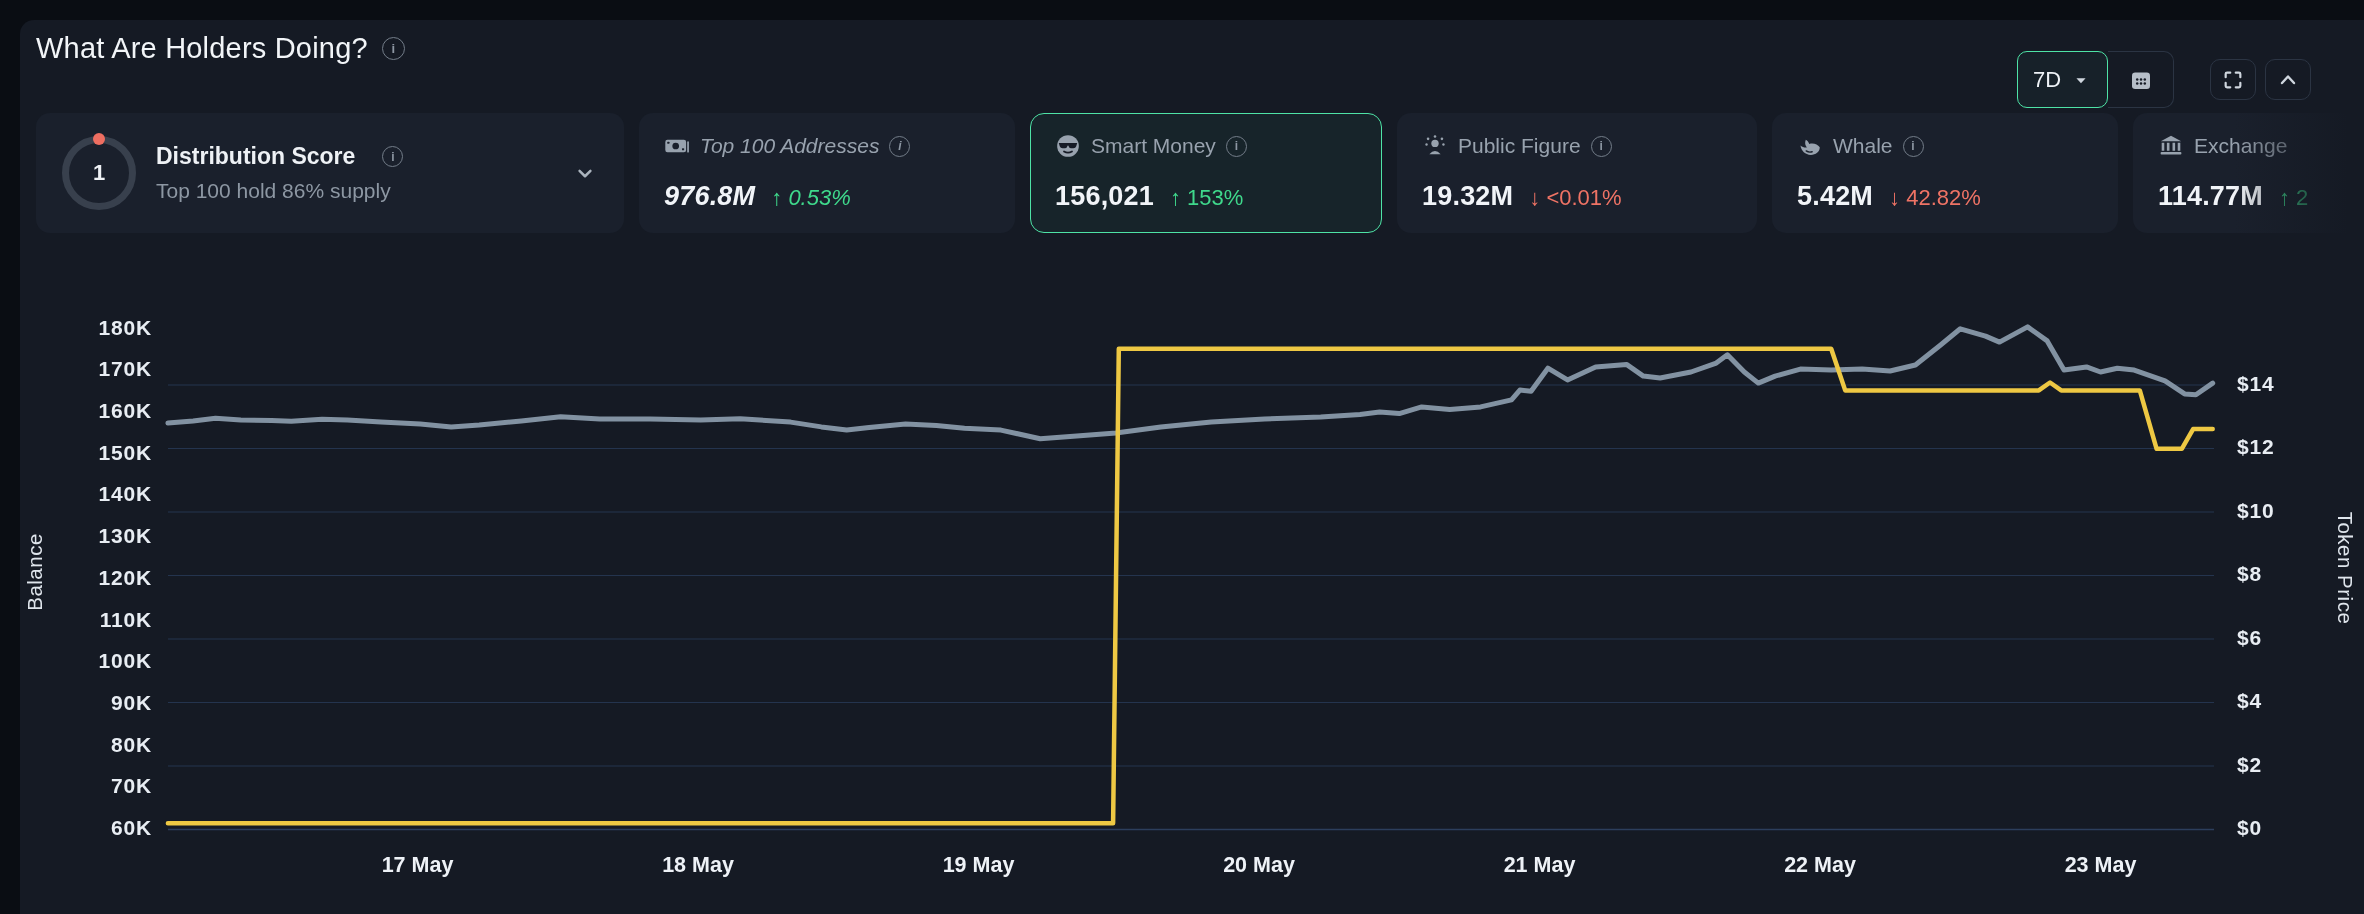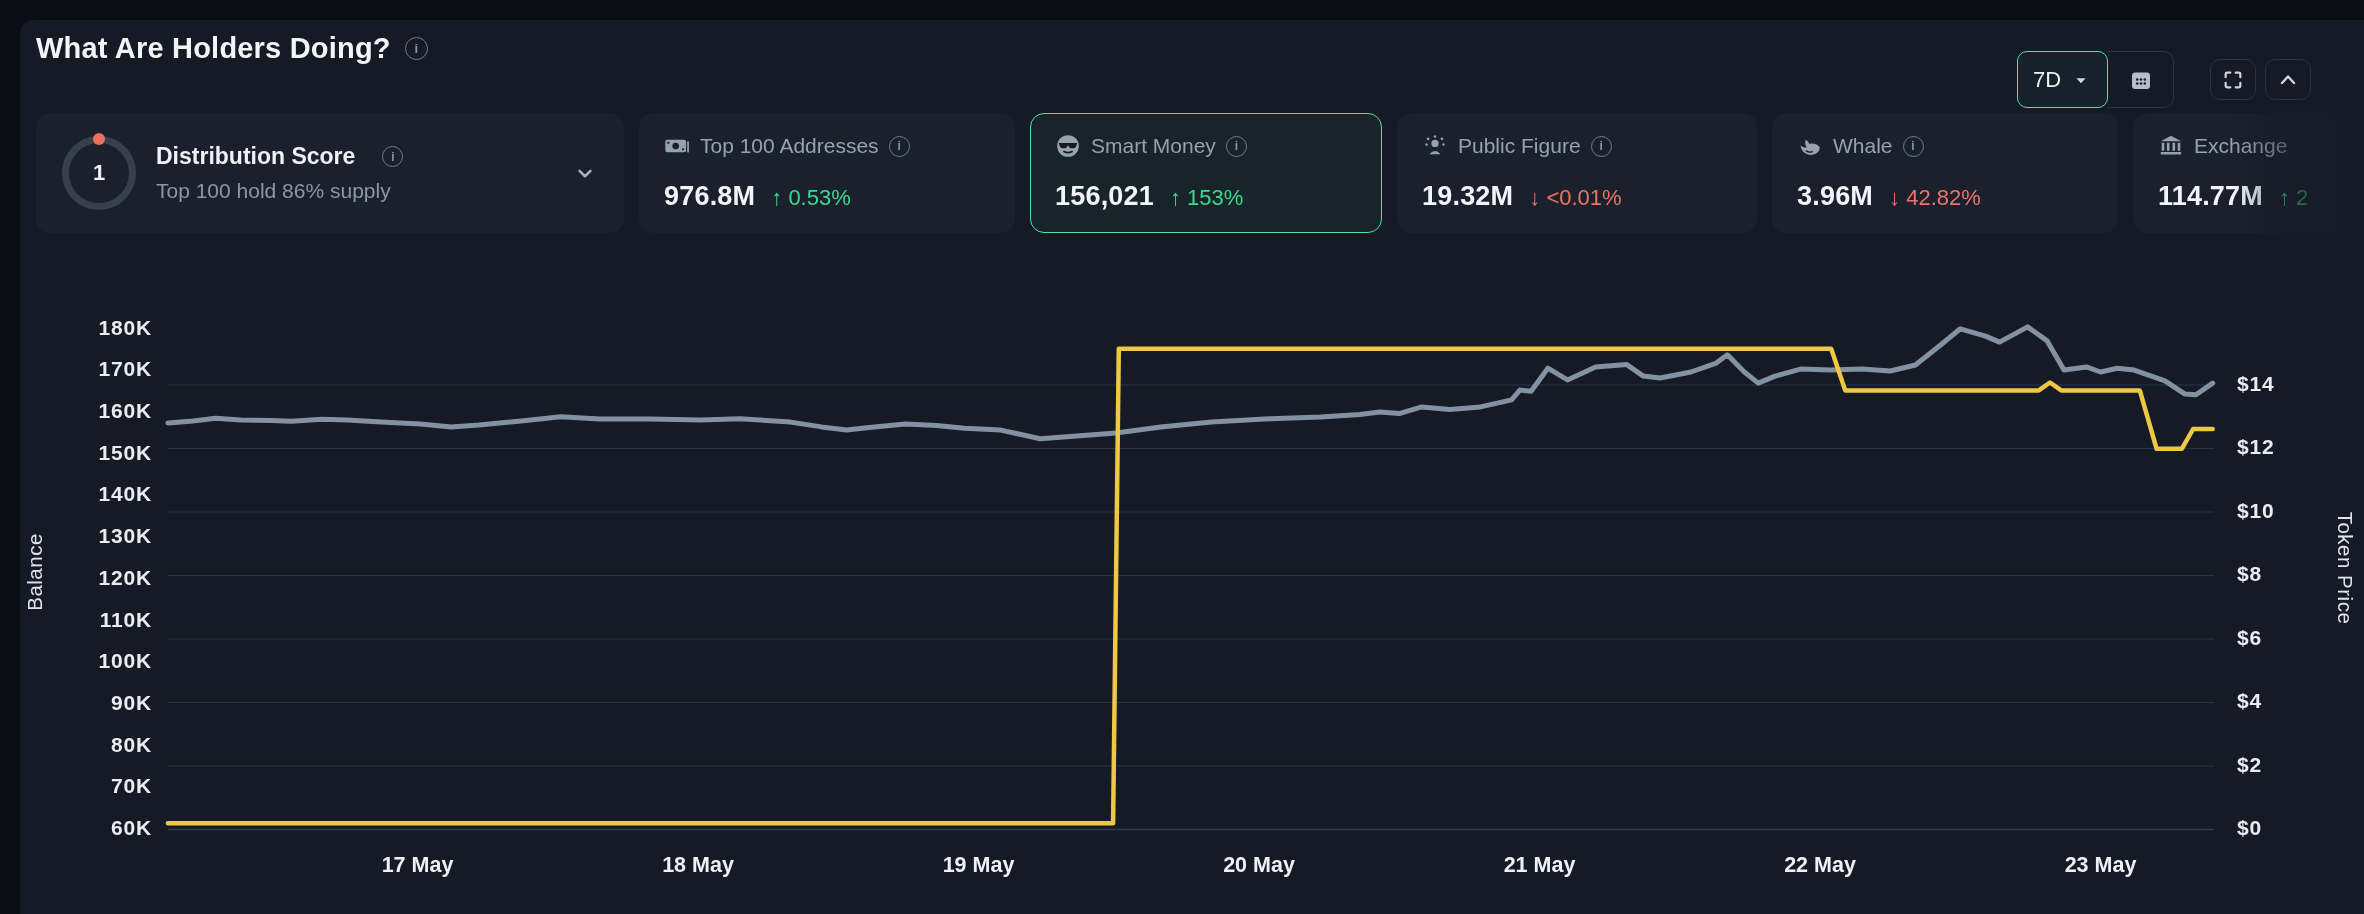--- a/index.html
+++ b/index.html
@@ -4,21 +4,21 @@
 <style>
   html,body{margin:0;padding:0;}
   body{
     width:2364px;height:914px;overflow:hidden;position:relative;
     background:#0a0d13;font-family:"Liberation Sans",sans-serif;
     -webkit-font-smoothing:antialiased;
   }
   .panel{position:absolute;left:20px;top:20px;right:0;bottom:0;background:#151a24;border-radius:14px 0 0 0;}
   
   .title-row{position:absolute;left:36px;top:32px;display:flex;align-items:center;gap:14px;z-index:3;}
-  .title{font-size:29px;font-weight:700;color:#f2f5f8;letter-spacing:.2px;}
+  .title{font-size:29px;font-weight:400;color:#f2f5f8;letter-spacing:.2px;}
   .info-icon{
     display:inline-flex;align-items:center;justify-content:center;
     width:21px;height:21px;border-radius:50%;border:1.5px solid #737d89;
     color:#8d97a3;font-size:13px;font-weight:600;line-height:1;flex:0 0 auto;
   }
   .info-sm{width:19px;height:19px;font-size:12px;border-width:1.3px;}
   .controls{position:absolute;left:2017px;top:51px;display:flex;align-items:center;z-index:3;}
   .seg{display:flex;align-items:stretch;height:57px;}
   .range-btn{
     display:flex;align-items:center;gap:9px;padding:0 15px;cursor:pointer;
@@ -171,21 +171,21 @@
       </div>
       <span class="dist-sub">Top 100 hold 86% supply</span>
     </div>
     <span class="dist-chevron">
       <svg width="26" height="26" viewBox="0 0 24 24" fill="none" stroke="#aab3bd" stroke-width="2.3" stroke-linecap="round" stroke-linejoin="round">
         <path d="M7 10 L12 15 L17 10"></path>
       </svg>
     </span>
   </div>
 
-<div class="stat-card" style="width: 376px;">
+<div class="stat-card" style="width: 376px; font-style: italic;">
       <div class="stat-label-row">
         <span class="stat-icon">
           <svg width="26" height="26" viewBox="0 0 24 24">
             <rect x="1.2" y="6.2" width="19.2" height="11.6" rx="2" fill="#98a2ae"></rect>
             <rect x="21.4" y="7.6" width="1.6" height="10.4" rx="0.8" fill="#98a2ae"></rect>
             <circle cx="10.8" cy="12" r="3.1" fill="#1a202c"></circle>
             <rect x="3" y="8" width="2" height="2" rx="0.6" fill="#1a202c"></rect>
             <rect x="16.6" y="14" width="2" height="2" rx="0.6" fill="#1a202c"></rect>
           </svg>
         </span>
@@ -240,21 +240,21 @@
         <span class="stat-icon">
           <svg width="26" height="26" viewBox="0 0 24 24">
             <path d="M21 13.2 c0 4.4 -3.8 7 -8.2 7 c-5.2 0 -8.9 -3.6 -9.6 -8.6 c2.1 1.6 4.2 2.2 5.9 1.7 c-1.6 -1.7 -2.1 -4.4 -1 -7.1 c1.6 1 2.7 2.2 3.2 3.9 c3.8 -1.2 7.7 0.2 9.7 3.1z" fill="#98a2ae"></path>
             <path d="M8.5 16.5 q2.5 1.8 5.5 0.8" stroke="#1a202c" stroke-width="1.3" fill="none" stroke-linecap="round"></path>
           </svg>
         </span>
         <span>Whale</span>
         <span class="info-icon info-sm">i</span>
       </div>
       <div class="stat-value-row">
-        <span class="stat-value">3.96M</span>
+        <span class="stat-value">5.42M</span>
         <span class="stat-change down">↓ 42.82%</span>
       </div>
     </div>
     <div class="stat-card" style="width: 300px;">
       <div class="stat-label-row">
         <span class="stat-icon">
           <svg width="26" height="26" viewBox="0 0 24 24" fill="#98a2ae">
             <path d="M12 2.6 L21.4 7.6 H2.6 Z"></path>
             <rect x="3.4" y="9" width="2.4" height="7.4"></rect>
             <rect x="8.2" y="9" width="2.4" height="7.4"></rect>

